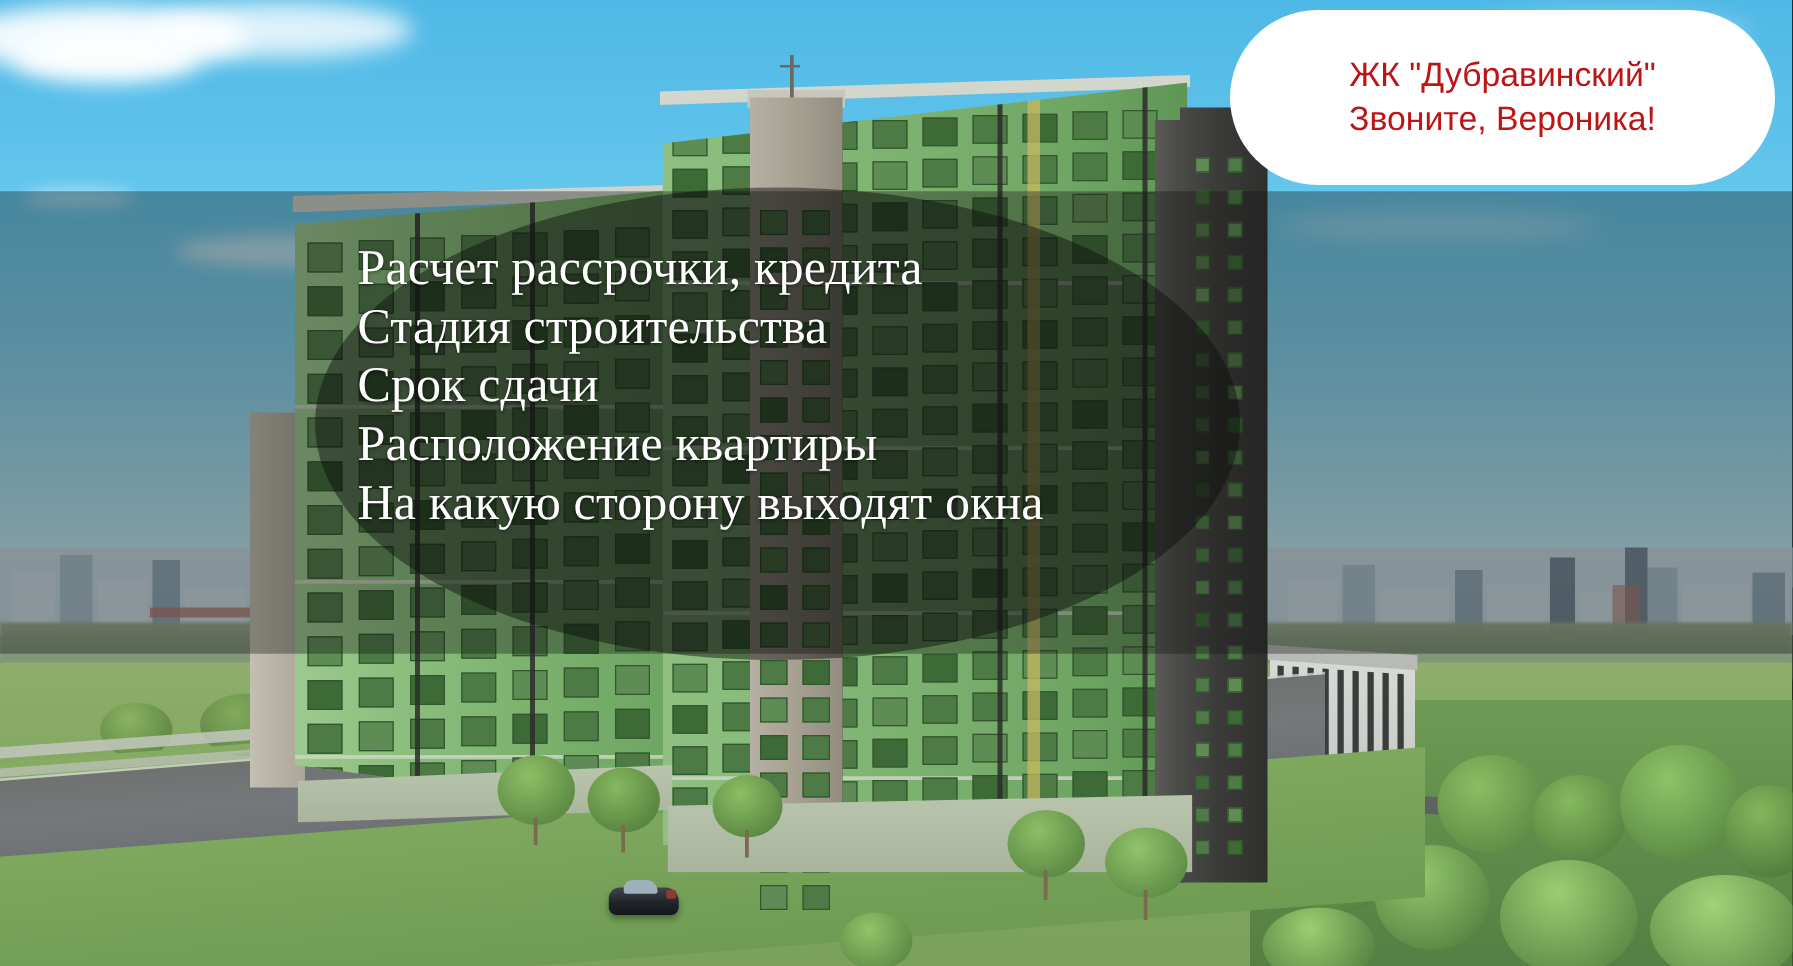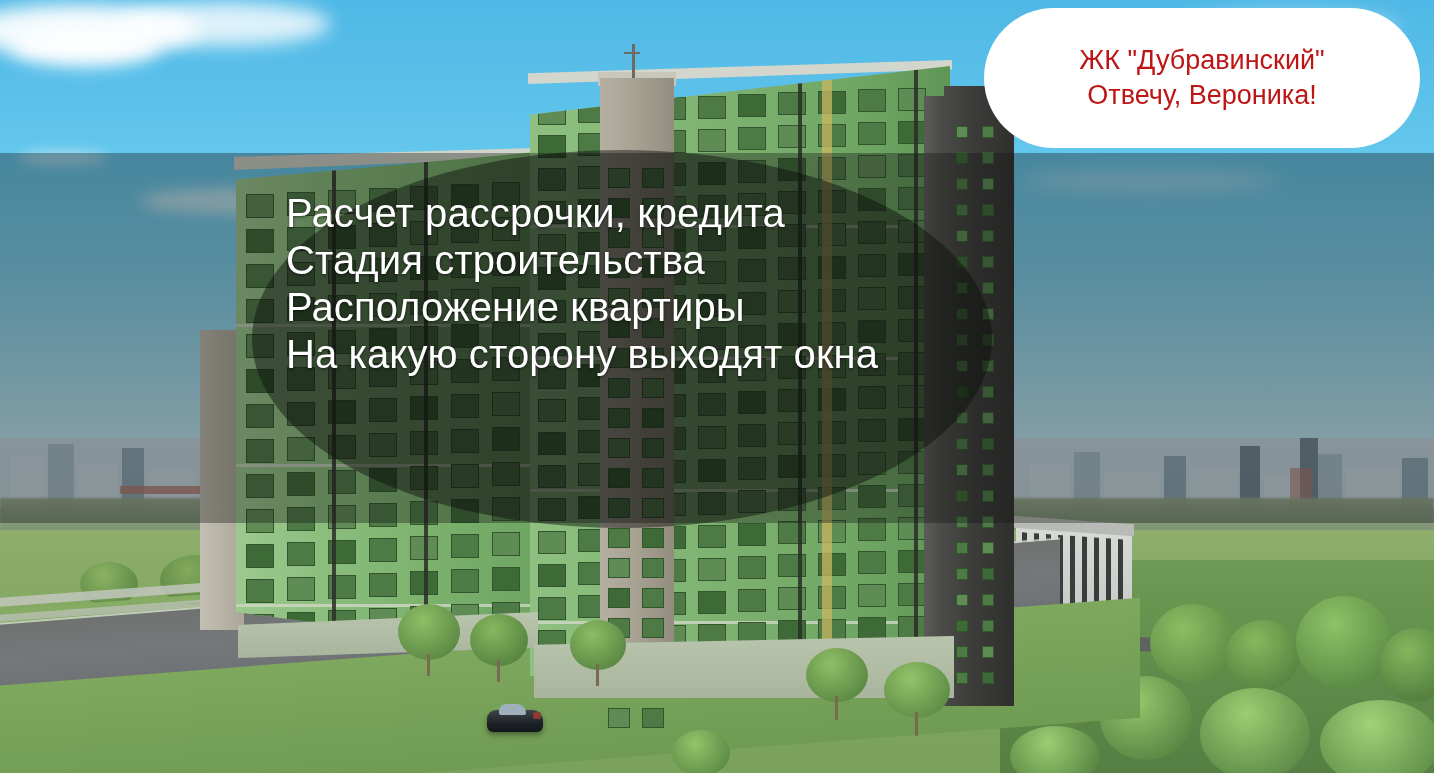--- a/index.html
+++ b/index.html
@@ -119,21 +119,21 @@
   
   .darkband{position:absolute;left:0;top:153px;width:1434px;height:370px;
     background:rgba(20,22,20,0.36);pointer-events:none;}
   .darkcircle{position:absolute;left:252px;top:150px;width:740px;height:378px;
     background:rgba(10,12,10,0.46);border-radius:50%;pointer-events:none;}
 
   .overlay-text{position:absolute;left:286px;top:190px;width:760px;
     color:#fff;font-size:40px;line-height:47px;font-weight:400;
     letter-spacing:.1px;white-space:nowrap;
     text-shadow:0 1px 3px rgba(0,0,0,.55);}
-  .overlay-text div{height:47px;}
+  .overlay-text div{height:47px;font-family:Liberation Serif, serif;}
 
   
   .bubble{position:absolute;left:984px;top:8px;width:436px;height:140px;
     background:#fff;border-radius:70px/70px;
     display:flex;align-items:center;justify-content:center;}
   .bubble-txt{color:#bd1414;font-size:27px;line-height:35px;text-align:center;
     font-weight:400;white-space:nowrap;}
 
   
   .wm{position:absolute;left:1085px;top:636px;font-size:78px;line-height:78px;
@@ -636,25 +636,26 @@
   <div class="bigtree" style="left:884px;top:662px;width:66px;height:56px;background:radial-gradient(circle at 40% 30%,#93c36a,#4f7d3c);"></div>
   <div style="position:absolute;left:915px;top:712px;width:3px;height:24px;background:#7a6a4f;"></div>
   <div class="bigtree" style="left:672px;top:730px;width:58px;height:46px;background:radial-gradient(circle at 40% 30%,#93c36a,#4f7d3c);"></div>
 
   <div class="darkband"></div>
   <div class="darkcircle"></div>
 
   <div class="overlay-text">
     <div>Расчет рассрочки, кредита</div>
     <div>Стадия строительства</div>
+    <div>Срок сдачи</div>
     <div>Расположение квартиры</div>
     <div>На какую сторону выходят окна</div>
   </div>
 
   <div class="bubble">
     <div class="bubble-txt">
       <div>ЖК "Дубравинский"</div>
-      <div>Отвечу, Вероника!</div>
+      <div>Звоните, Вероника!</div>
     </div>
   </div>
 
 
 </div>
 
 </body></html>

